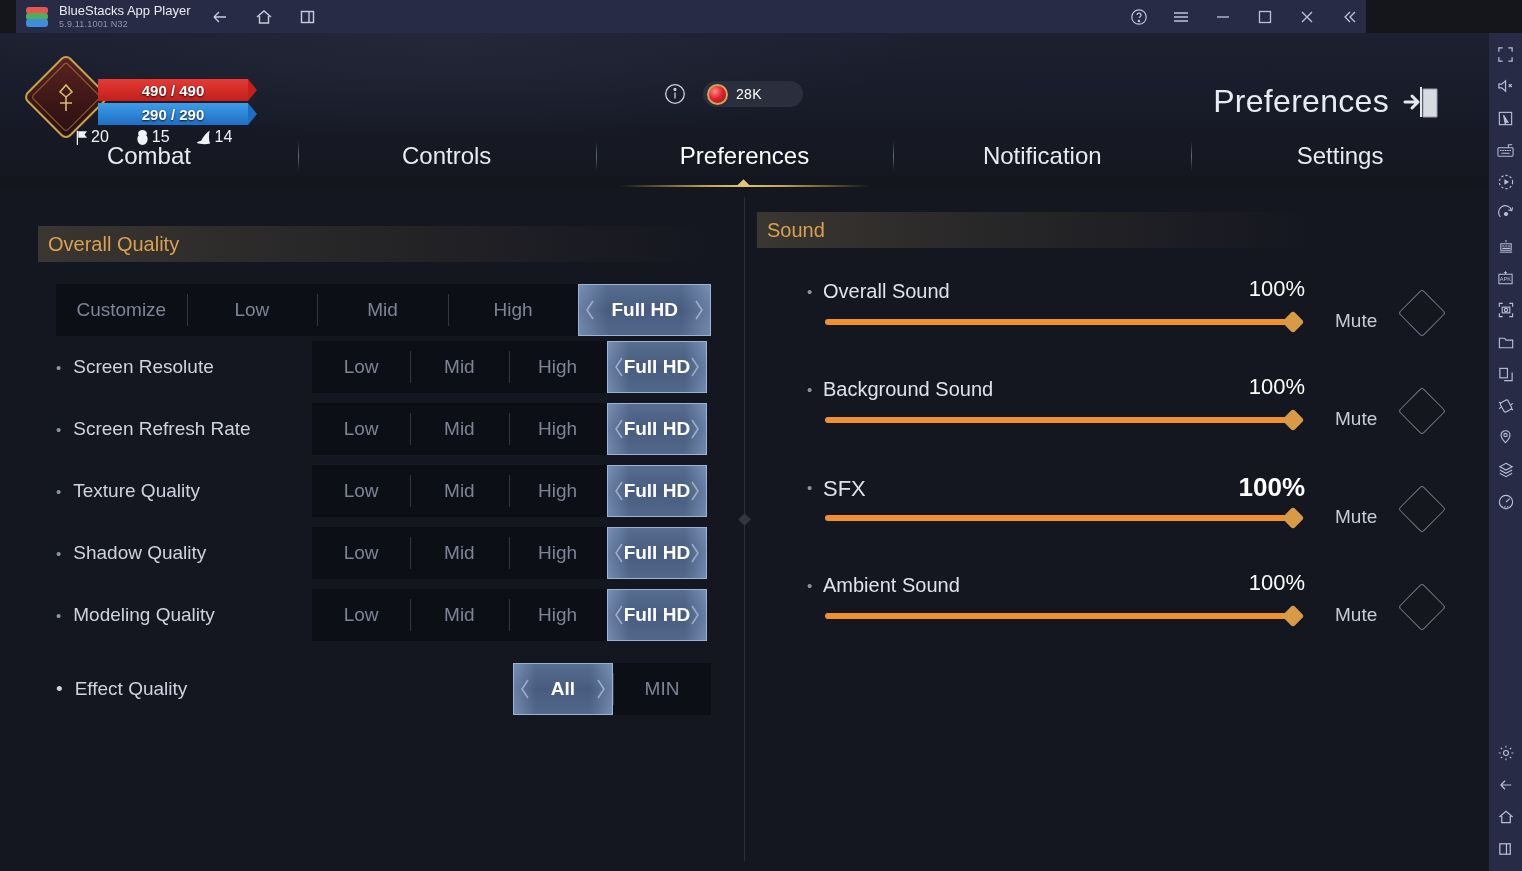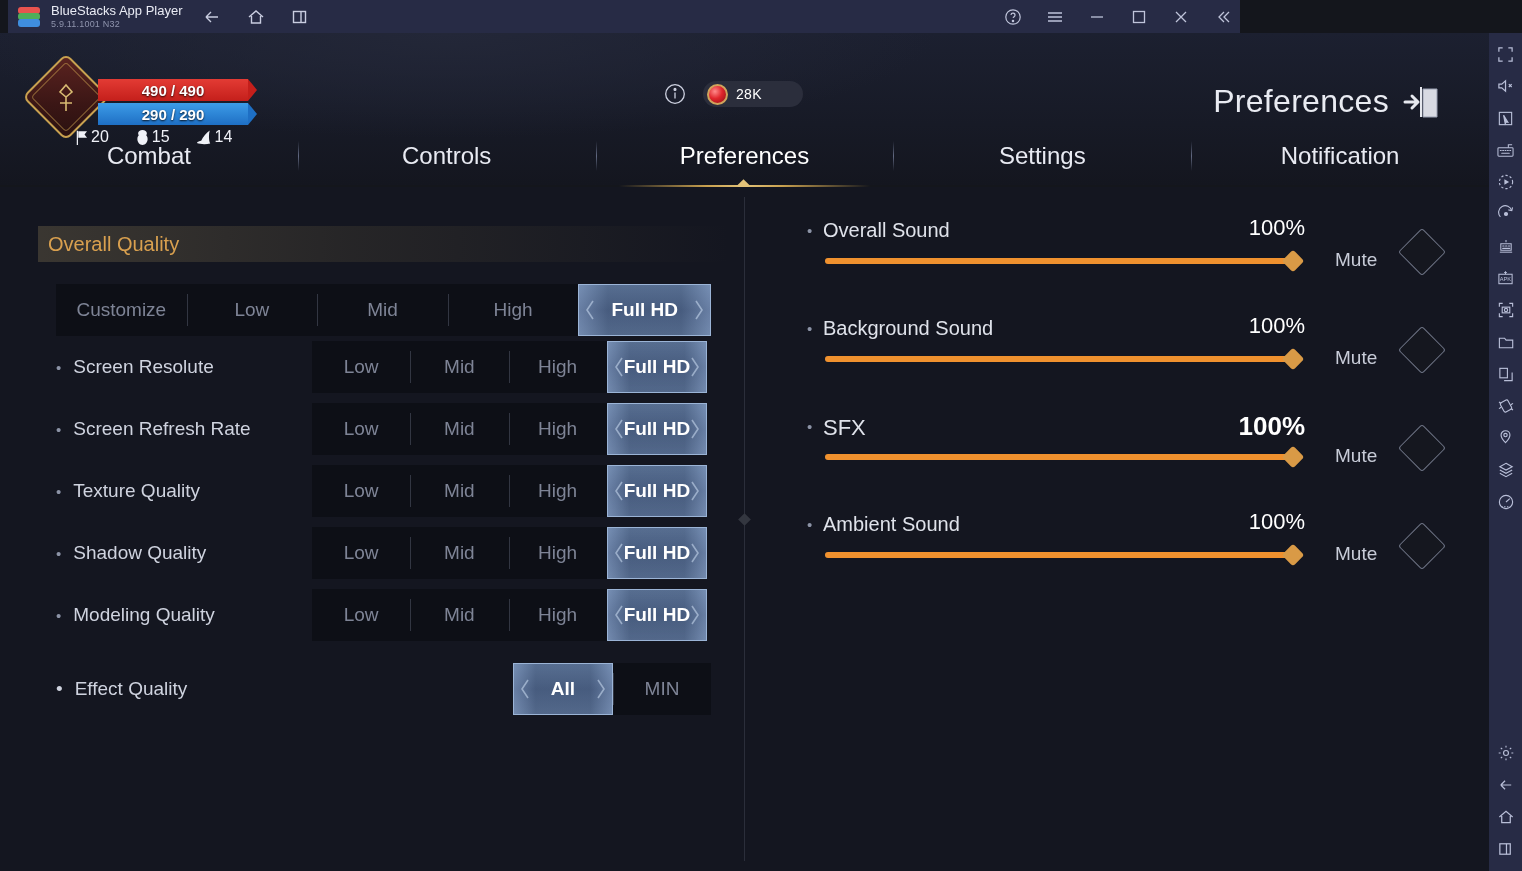--- a/index.html
+++ b/index.html
@@ -6,21 +6,21 @@
   html, body {
     width: 1522px; height: 871px;
     background: #14161c;
     font-family: "Liberation Sans", sans-serif;
     overflow: hidden;
   }
   #app { position: relative; width: 1522px; height: 871px; }
 
   
   .titlebar {
-    position: absolute; top: 0; left: 8px; width: 1232px; height: 33px;
+    position: absolute; top: 0; left: 16px; width: 1350px; height: 33px;
     background: #272b45;
     display: flex; align-items: center;
   }
   .bs-logo { width: 24px; height: 24px; margin-left: 10px; margin-right: 9px; position: relative; }
   .bs-logo i { position: absolute; left: 0; border-radius: 3px; }
   .bs-l1 { top: 2px;  width: 22px; height: 7px; background: #e8544f; }
   .bs-l2 { top: 8px;  width: 22px; height: 7px; background: #4fae5a; }
   .bs-l3 { top: 14px; width: 22px; height: 8px; background: #3f8ede; }
   .bs-title-wrap { display: flex; flex-direction: column; justify-content: center; }
   .bs-title { font-size: 13px; color: #e9ebf4; line-height: 14px; }
@@ -333,24 +333,24 @@
       <span>Combat</span>
       </div>
     <div class="tab">
       <span>Controls</span>
       </div>
     <div class="tab active">
       <span>Preferences</span>
       <div class="ul"></div>
     </div>
     <div class="tab">
+      <span>Notification</span>
+      </div>
+    <div class="tab">
       <span>Settings</span>
-      </div>
-    <div class="tab">
-      <span>Notification</span>
       </div>
   </div>
 
   <div class="content">
     <div class="vdiv"></div>
 
     <div class="col-left">
       <div class="sec-head sec-left">
         <span>Overall Quality</span>
       </div>
@@ -530,20 +530,23 @@
               </svg>
           </div>
           <div class="seg">
             <span>MIN</span>
             </div>
         </div>
       </div>
     </div>
 
     <div class="col-right">
+      <div class="sec-head sec-right">
+        <span>Sound</span>
+      </div>
 
       <div style="margin-top:26px;">
 
         <div class="srow">
           <span class="dot">•</span>
           <div class="name">Overall Sound</div>
           <div class="pct">100%</div>
           <div class="track">
             <div class="fillbar" style="width:100%"></div>
             <div class="knob" style="left:100%"></div>

